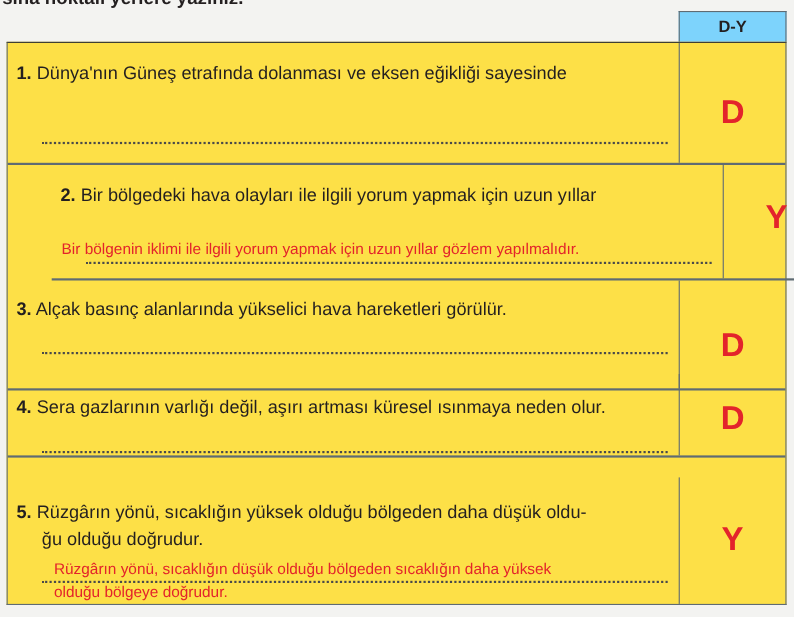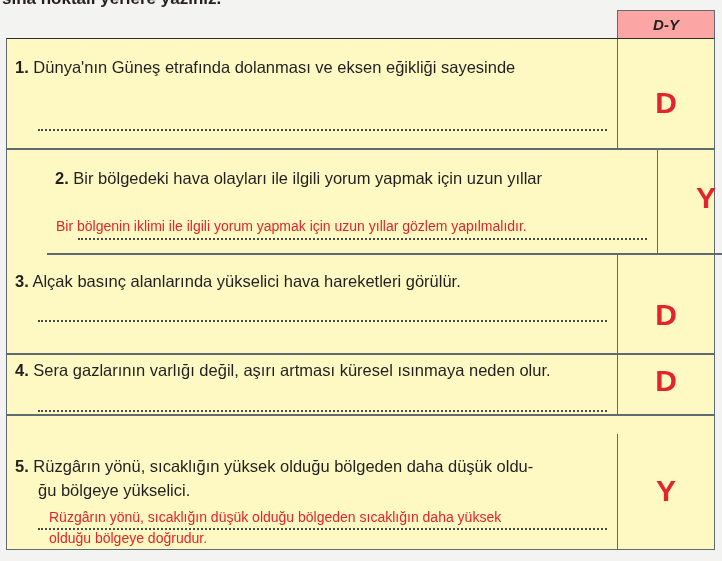--- a/index.html
+++ b/index.html
@@ -11,31 +11,31 @@
     color: #231f20;
   }
   .instruction {
     position: absolute; left: 2px; top: -11px;
     font-size: 17px; font-weight: bold; color: #231f20;
     white-space: nowrap;
   }
   .hdr {
     position: absolute; left: 617px; top: 10px;
     width: 96px; height: 27px;
-    background: #fca5a5;
+    background: #7dd3fc;
     border: 1.5px solid #5f6b73; border-bottom: none;
     display: flex; align-items: center; justify-content: center;
-    font-size: 15px; font-weight: bold; color: #231f20; font-style: italic;
+    font-size: 15px; font-weight: bold; color: #231f20;
   }
   .table {
     position: absolute; left: 6px; top: 38px;
     width: 707px; height: 510px;
     border: 1.5px solid #5f6b73;
     border-top: 1.5px solid #2a2e33;
-    background: #fef9c3;
+    background: #fde047;
   }
   .row {
     position: absolute; left: 0; width: 707px;
     border-bottom: 2px solid #5f6b73;
     box-sizing: border-box;
   }
   .row:last-child { border-bottom: none; }
   .q {
     position: absolute; left: 0; top: 0; bottom: 0; width: 611px;
     border-right: 1.5px solid #5f6b73;
@@ -114,21 +114,21 @@
       <div class="dots" style="top:70px;"></div>
     </div>
     <div class="ans" style="padding-top:8px; box-sizing:border-box;">D</div>
   </div>
 
   <div class="row" style="top:395px; height:115px;">
     <div class="q">
       <div class="qtext" style="top:20px;">
         <span class="qnum">5.</span>
         <span class="qbody">Rüzgârın yönü, sıcaklığın yüksek olduğu bölgeden daha düşük oldu-</span>
-        <span class="indent">ğu bölgeye yükselici.</span>
+        <span class="indent">ğu olduğu doğrudur.</span>
       </div>
       <div class="correction" style="left:42px; top:73px;">Rüzgârın yönü, sıcaklığın düşük olduğu bölgeden sıcaklığın daha yüksek</div>
       <div class="dots" style="top:94px;"></div>
       <div class="correction" style="left:42px; top:94px;">olduğu bölgeye doğrudur.</div>
     </div>
     <div class="ans" style="padding-bottom:2px; box-sizing:border-box;">Y</div>
   </div>
 
 </div>
 

